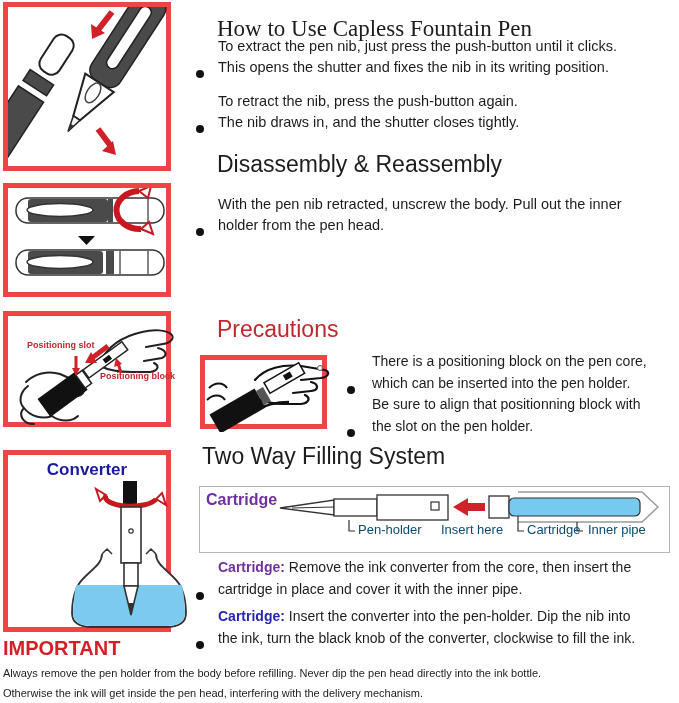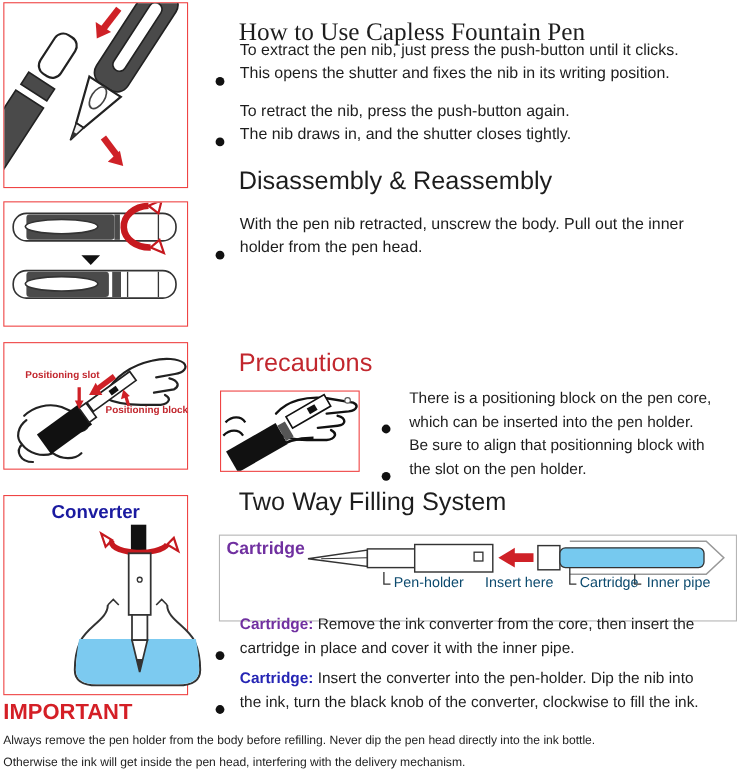--- a/index.html
+++ b/index.html
@@ -1,32 +1,32 @@
 <!DOCTYPE html>
 <html><head>
 <meta charset="utf-8">
 <style>
   html,body{margin:0;padding:0;background:#fff;}
   .page{position:relative;width:679px;height:703px;background:#fff;overflow:hidden;
         font-family:"Liberation Sans",sans-serif;color:#1d1d1d;}
-  .box{position:absolute;border:1px solid #ef4444;background:#fff;box-sizing:border-box;}
+  .box{position:absolute;border:5px solid #ef4444;background:#fff;box-sizing:border-box;}
   .h{position:absolute;font-size:23px;font-weight:400;color:#1d1d1d;white-space:pre;}
   .h-red{color:#c2272e;}
   .bullet{position:absolute;display:flex;align-items:flex-end;}
   .dot{width:8px;height:8px;border-radius:50%;background:#111;flex:none;margin-top:7px;}
   .btxt{white-space:pre;font-size:14.5px;line-height:21px;color:#1d1d1d;margin-left:14px;}
   .lh22 .btxt{line-height:22px;font-size:14px;}
   .btxt .lead{font-weight:bold;}
   .lead-purple{color:#7030a0;}
   .lead-blue{color:#2525b4;}
   .gap17 .btxt{margin-left:17px;}
   .imp-title{position:absolute;left:3px;top:637px;font-size:20px;font-weight:bold;color:#d41f26;}
   .imp-text{position:absolute;left:3px;top:664px;font-size:11px;line-height:19.5px;
             color:#1d1d1d;white-space:pre;}
-  .diagram{position:absolute;left:199px;top:486px;width:471px;height:79px;
+  .diagram{position:absolute;left:199px;top:486px;width:471px;height:67px;
            border:1px solid #b5b5b5;box-sizing:border-box;background:#fff;padding-left:29px;}
   .cart-label{position:absolute;left:6px;top:4px;font-size:16px;font-weight:bold;color:#7030a0;}
   .dlabel{position:absolute;top:35px;font-size:13px;color:#0c4a6e;white-space:pre;}
   .conv-label{position:absolute;left:0;top:5px;width:100%;text-align:center;
               font-size:17px;font-weight:bold;color:#1a1aa0;}
   .pos-label{position:absolute;font-size:9px;font-weight:bold;color:#c2272e;white-space:pre;}
   svg{display:block;}
 </style>
 </head>
 <body>
@@ -193,21 +193,21 @@
     <span class="dot"></span>
     <div class="btxt">There is a positioning block on the pen core,
 which can be inserted into the pen holder.</div>
   </div>
   <div class="bullet lh22 gap17" style="left:347px;top:393px;">
     <span class="dot"></span>
     <div class="btxt">Be sure to align that positionning block with
 the slot on the pen holder.</div>
   </div>
 
-  <div class="h" style="left:217px;top:443px;">Two Way Filling System</div>
+  <div class="h" style="left:202px;top:443px;">Two Way Filling System</div>
 
   <div class="diagram">
     <div class="cart-label">Cartridge</div>
     <svg width="469" height="59" viewBox="0 0 469 59" style="position:absolute;left:0;top:0;">
 
       <polygon points="80,21 134,13 134,28" fill="#fff" stroke="#333" stroke-width="1.3"></polygon>
       <line x1="92" y1="21" x2="134" y2="20" stroke="#333" stroke-width="1"></line>
       <rect x="134" y="12" width="43" height="17" fill="#fff" stroke="#333" stroke-width="1.3"></rect>
       <rect x="177" y="8" width="71" height="25" fill="#fff" stroke="#333" stroke-width="1.3"></rect>
       <rect x="231" y="15" width="8" height="8" fill="#fff" stroke="#333" stroke-width="1.2"></rect>

